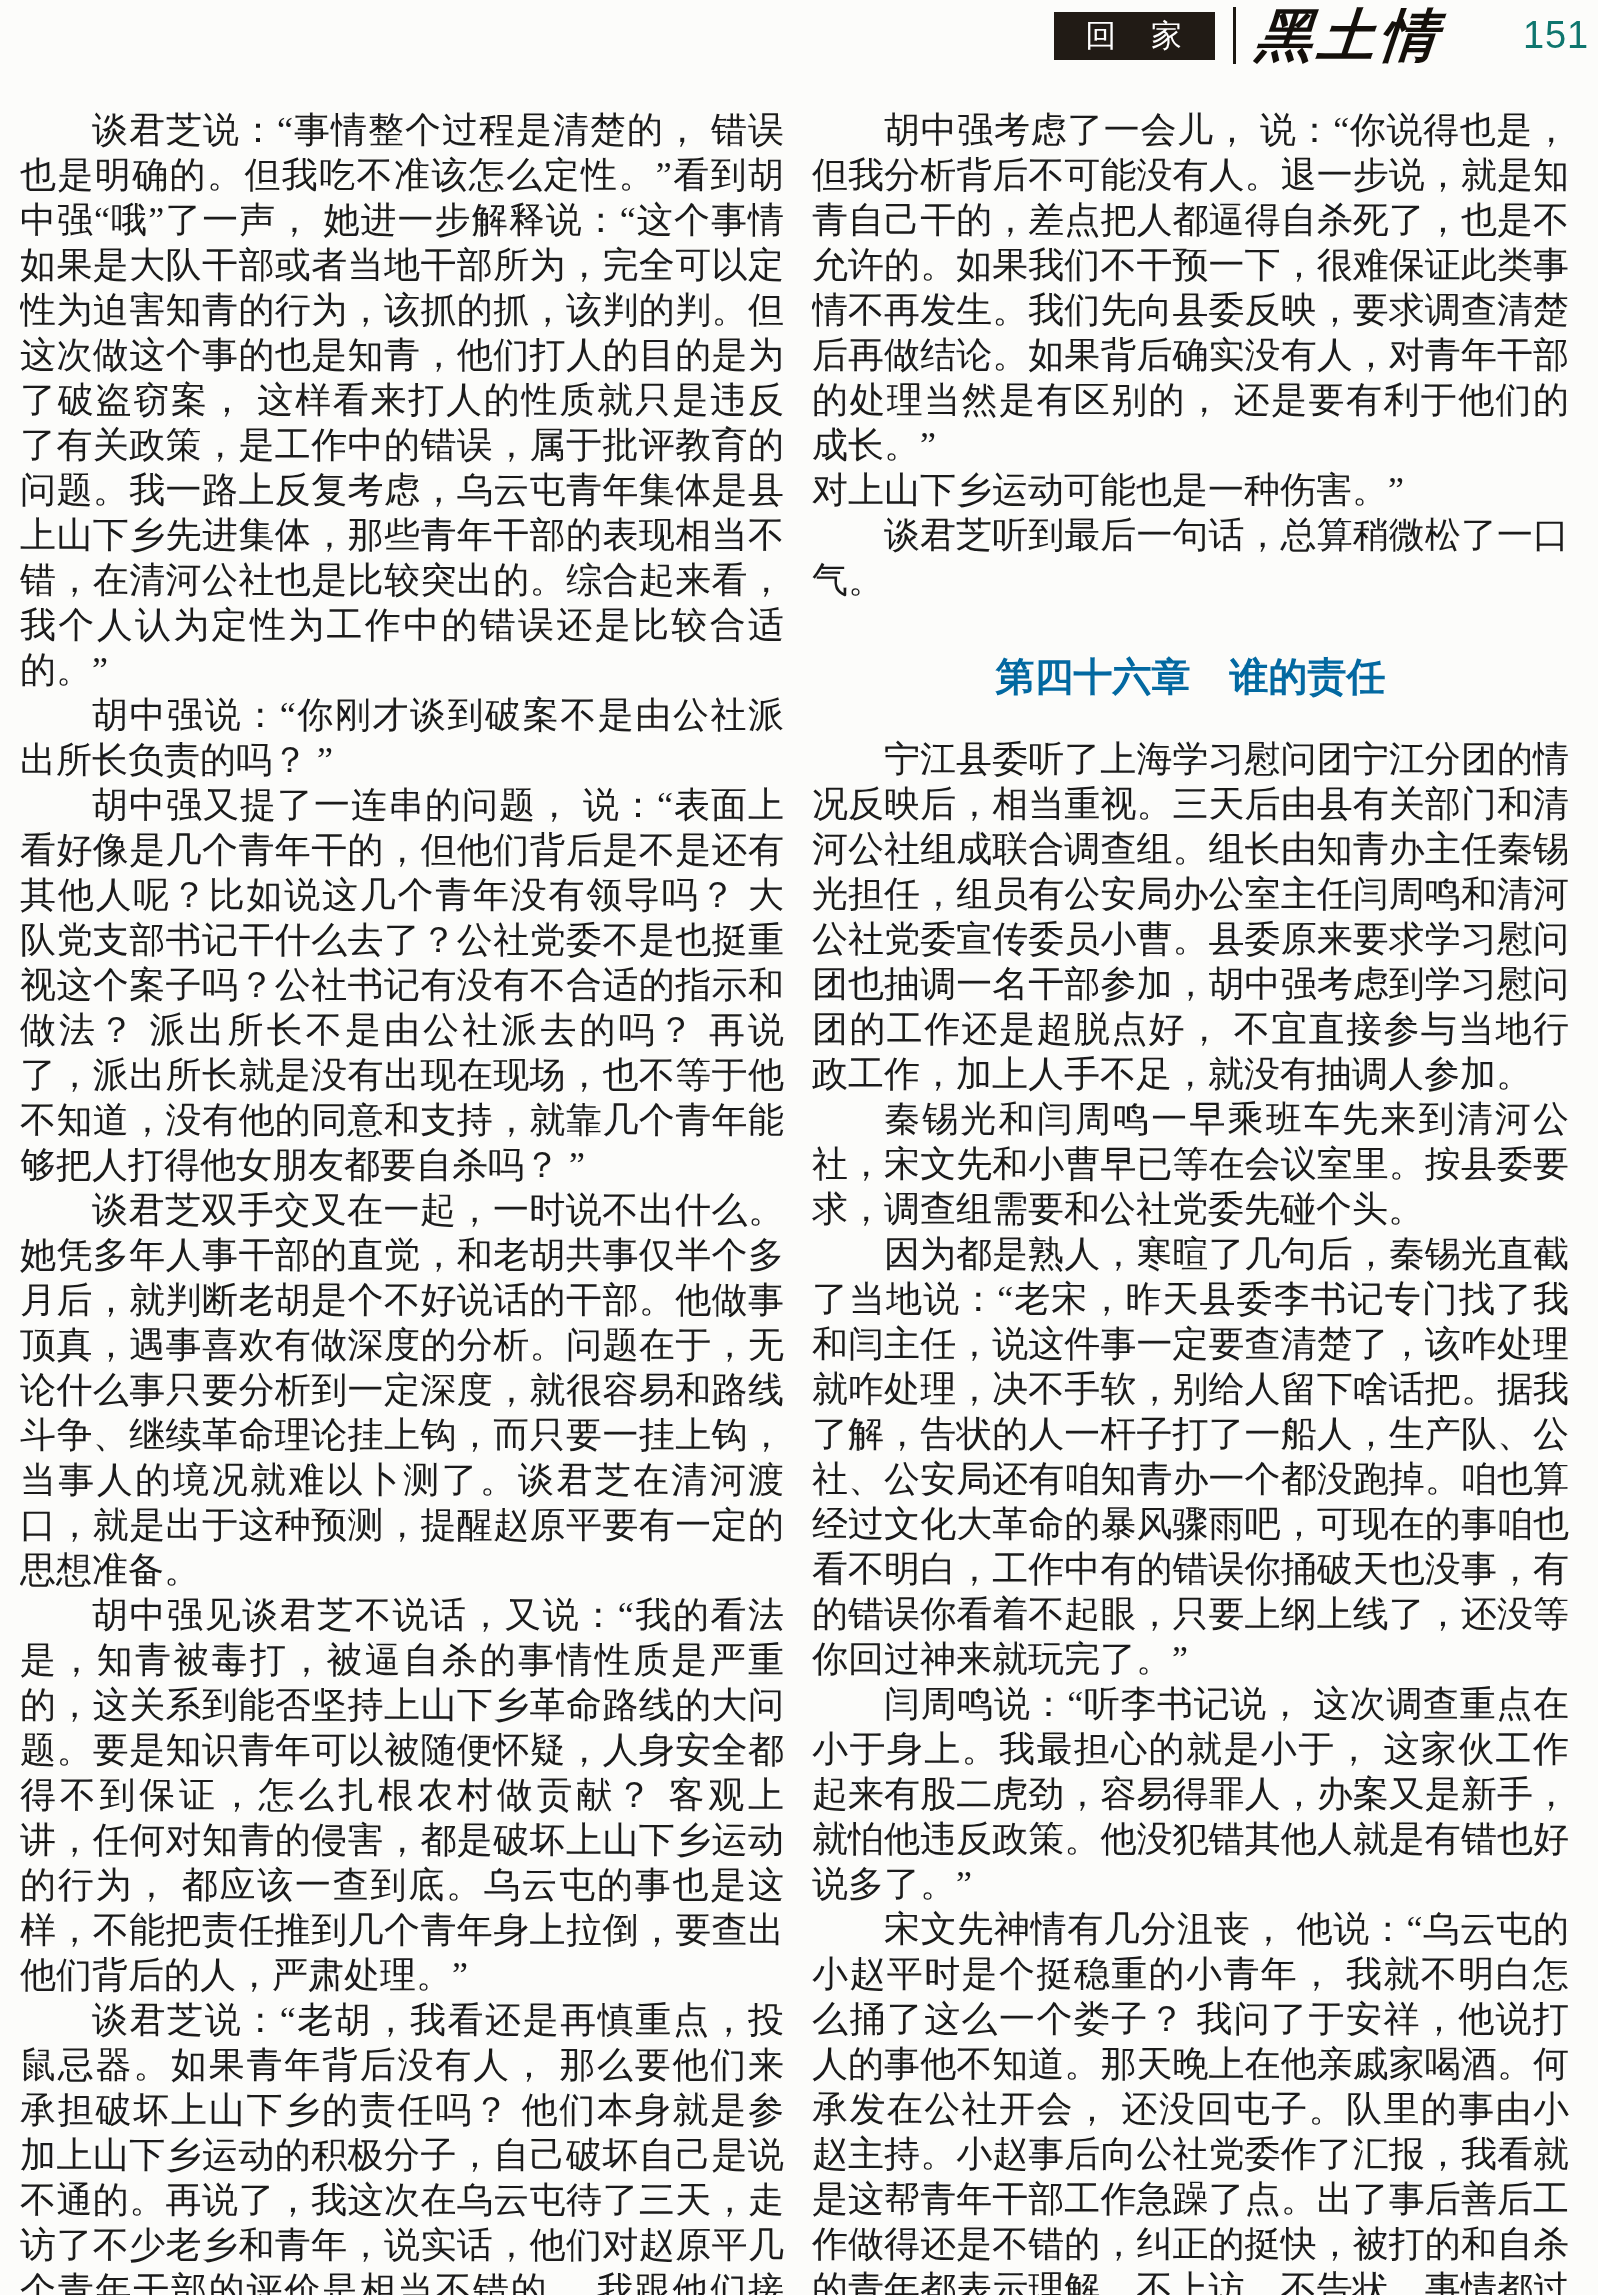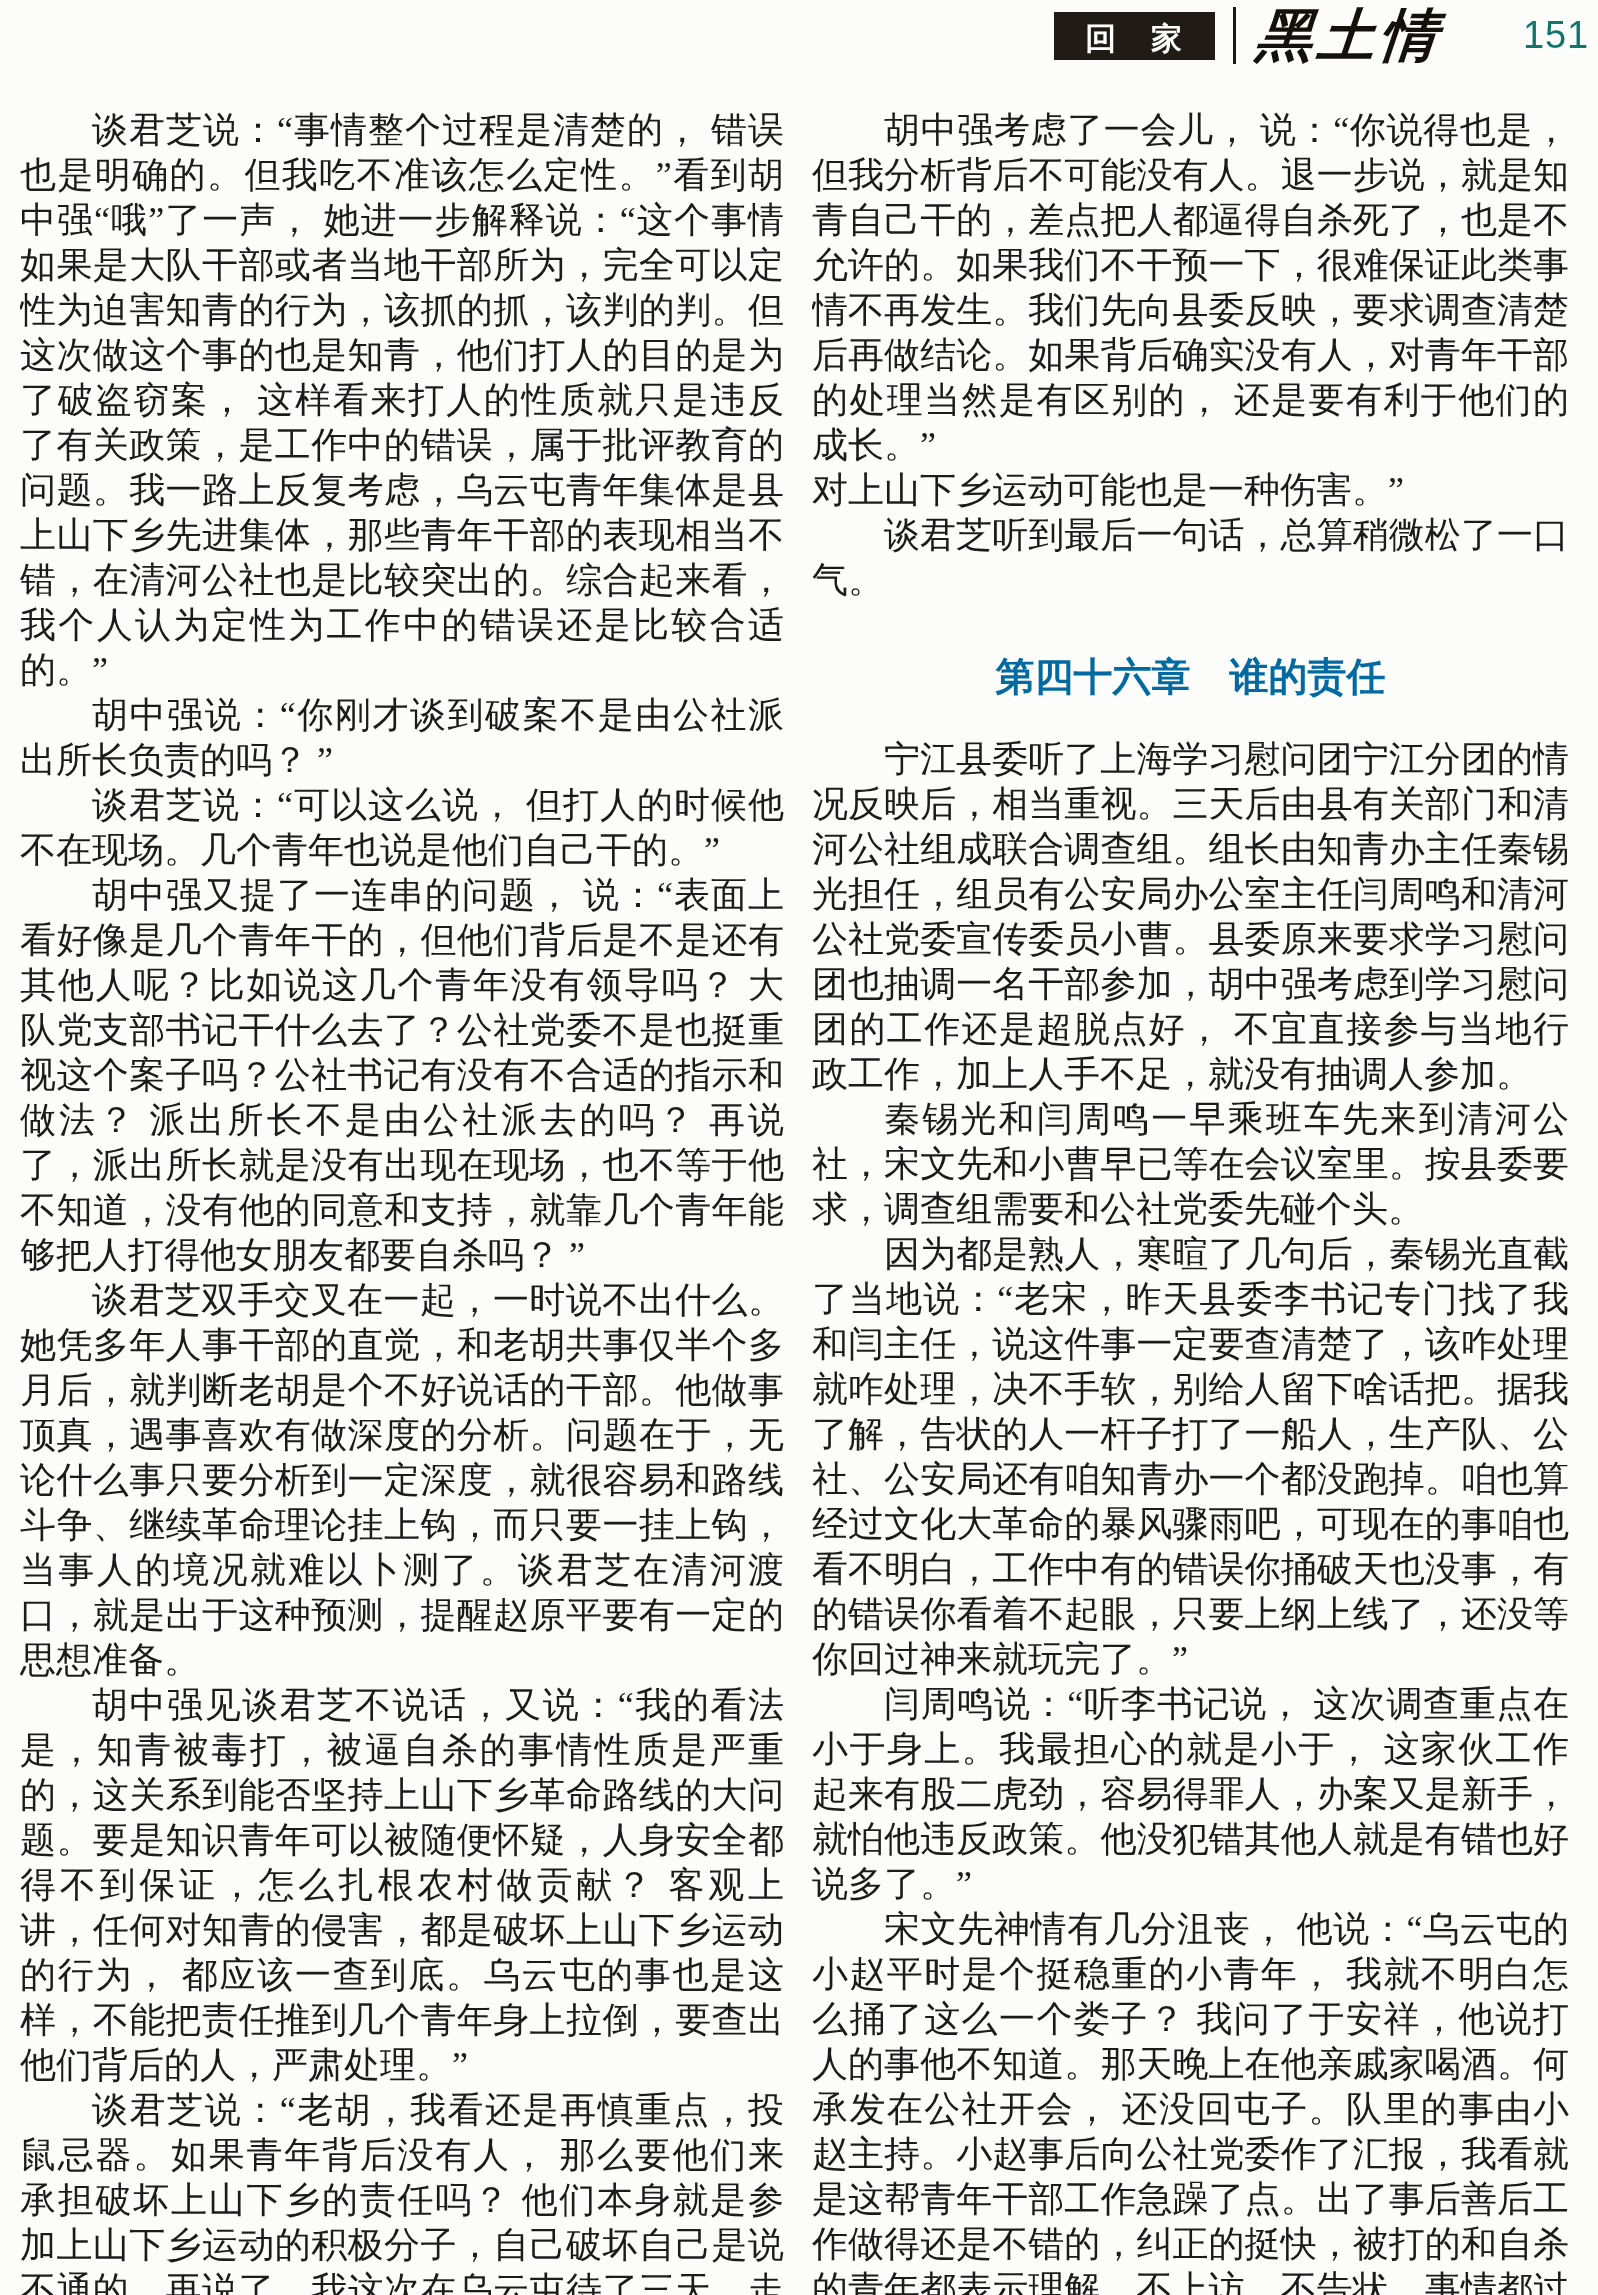--- a/index.html
+++ b/index.html
@@ -15,24 +15,24 @@
   }
 
   
   .section-box {
     position: absolute;
     left: 1054px; top: 12.4px;
     width: 161px; height: 48px;
     background: #211b15;
     color: #ffffff;
     display: flex;
-    align-items: flex-end;
+    align-items: center;
     justify-content: center;
     font-family: "Liberation Sans", sans-serif;
-    font-weight: bold;
+    font-weight: normal;
     font-size: 31px;
     letter-spacing: 1.8px;
   }
   .header-rule {
     position: absolute;
     left: 1233px; top: 7px;
     width: 2.7px; height: 57px;
     background: #1c1812;
   }
   .book-title {
@@ -101,21 +101,20 @@
     </div>
     <div class="header-rule"></div>
     <div class="book-title">黑土情</div>
     <div class="page-num">151</div>
   </header>
 
   <main class="columns">
     <section class="col col-left" id="col-left">
         <p class="para">谈君芝说：“事情整个过程是清楚的， 错误也是明确的。但我吃不准该怎么定性。”看到胡中强“哦”了一声， 她进一步解释说：“这个事情如果是大队干部或者当地干部所为，完全可以定性为迫害知青的行为，该抓的抓，该判的判。但这次做这个事的也是知青，他们打人的目的是为了破盗窃案， 这样看来打人的性质就只是违反了有关政策，是工作中的错误，属于批评教育的问题。我一路上反复考虑，乌云屯青年集体是县上山下乡先进集体，那些青年干部的表现相当不错，在清河公社也是比较突出的。综合起来看，我个人认为定性为工作中的错误还是比较合适的。”</p>
         <p class="para">胡中强说：“你刚才谈到破案不是由公社派出所长负责的吗？ ”</p>
-        <p class="para">谈君芝说：“可以这么说， 但打人的时候他不在现场。几个青年也说是他们自己干的。”</p>
         <p class="para">胡中强又提了一连串的问题， 说：“表面上看好像是几个青年干的，但他们背后是不是还有其他人呢？比如说这几个青年没有领导吗？ 大队党支部书记干什么去了？公社党委不是也挺重视这个案子吗？公社书记有没有不合适的指示和做法？ 派出所长不是由公社派去的吗？ 再说了，派出所长就是没有出现在现场，也不等于他不知道，没有他的同意和支持，就靠几个青年能够把人打得他女朋友都要自杀吗？ ”</p>
         <p class="para">谈君芝双手交叉在一起，一时说不出什么。她凭多年人事干部的直觉，和老胡共事仅半个多月后，就判断老胡是个不好说话的干部。他做事顶真，遇事喜欢有做深度的分析。问题在于，无论什么事只要分析到一定深度，就很容易和路线斗争、继续革命理论挂上钩，而只要一挂上钩，当事人的境况就难以卜测了。谈君芝在清河渡口，就是出于这种预测，提醒赵原平要有一定的思想准备。</p>
         <p class="para">胡中强见谈君芝不说话，又说：“我的看法是，知青被毒打，被逼自杀的事情性质是严重的，这关系到能否坚持上山下乡革命路线的大问题。要是知识青年可以被随便怀疑，人身安全都得不到保证，怎么扎根农村做贡献？ 客观上讲，任何对知青的侵害，都是破坏上山下乡运动的行为， 都应该一查到底。乌云屯的事也是这样，不能把责任推到几个青年身上拉倒，要查出他们背后的人，严肃处理。”</p>
         <p class="para">谈君芝说：“老胡，我看还是再慎重点，投鼠忌器。如果青年背后没有人， 那么要他们来承担破坏上山下乡的责任吗？ 他们本身就是参加上山下乡运动的积极分子，自己破坏自己是说不通的。再说了，我这次在乌云屯待了三天，走访了不少老乡和青年，说实话，他们对赵原平几个青年干部的评价是相当不错的， 我跟他们接触只有二、三天时间，虽然说不出更多的评价，但确实感到他们能够代表上山下乡运动的主流方面。我担心对这件事情万一处理的过头了，误伤到这些青年，</p>
       </section>
     <section class="col col-right" id="col-right">
         <p class="para">胡中强考虑了一会儿， 说：“你说得也是，但我分析背后不可能没有人。退一步说，就是知青自己干的，差点把人都逼得自杀死了，也是不允许的。如果我们不干预一下，很难保证此类事情不再发生。我们先向县委反映，要求调查清楚后再做结论。如果背后确实没有人，对青年干部的处理当然是有区别的， 还是要有利于他们的成长。”</p>
         <p class="para cont">对上山下乡运动可能也是一种伤害。”</p>
         <p class="para">谈君芝听到最后一句话，总算稍微松了一口气。</p>
         <h2 class="chapter">第四十六章　谁的责任</h2>

